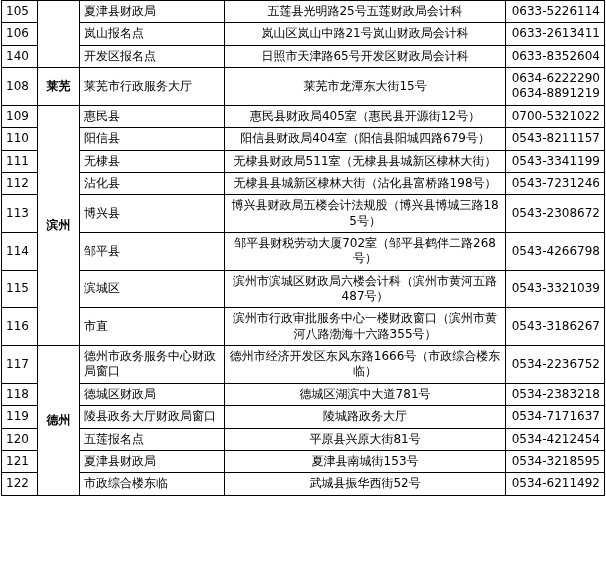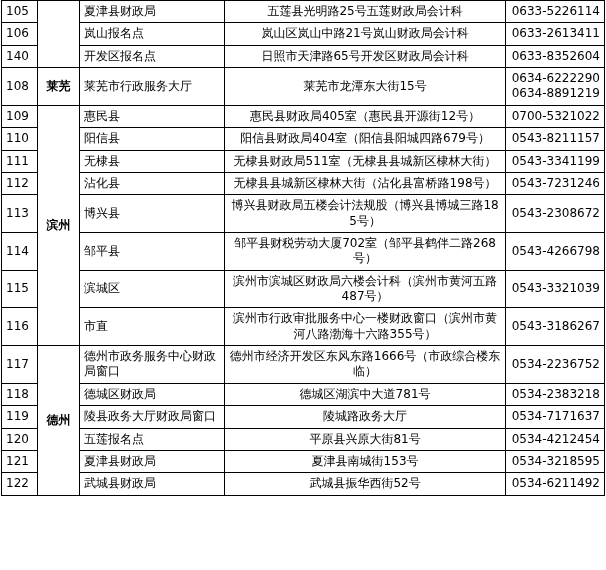--- a/index.html
+++ b/index.html
@@ -200,20 +200,20 @@
 
       <tr>
         <td class="no-cell">121</td>
         <td class="org-cell">夏津县财政局</td>
         <td class="addr-cell">夏津县南城街153号</td>
         <td class="tel-cell">0534-3218595</td>
       </tr>
 
       <tr>
         <td class="no-cell">122</td>
-        <td class="org-cell">武城县财政局</td>
+        <td class="org-cell">市政综合楼东临</td>
         <td class="addr-cell">武城县振华西街52号</td>
         <td class="tel-cell">0534-6211492</td>
       </tr>
 
     </tbody>
   </table>
 </div>
 
 </body></html>

